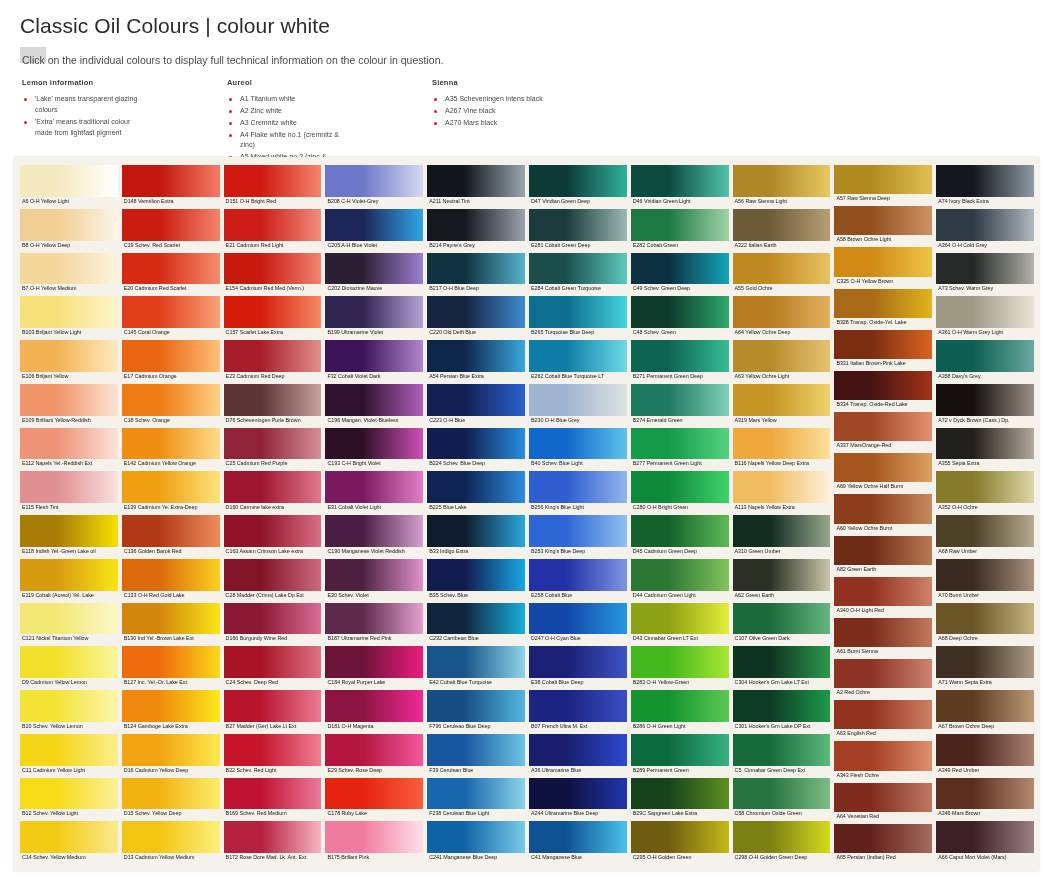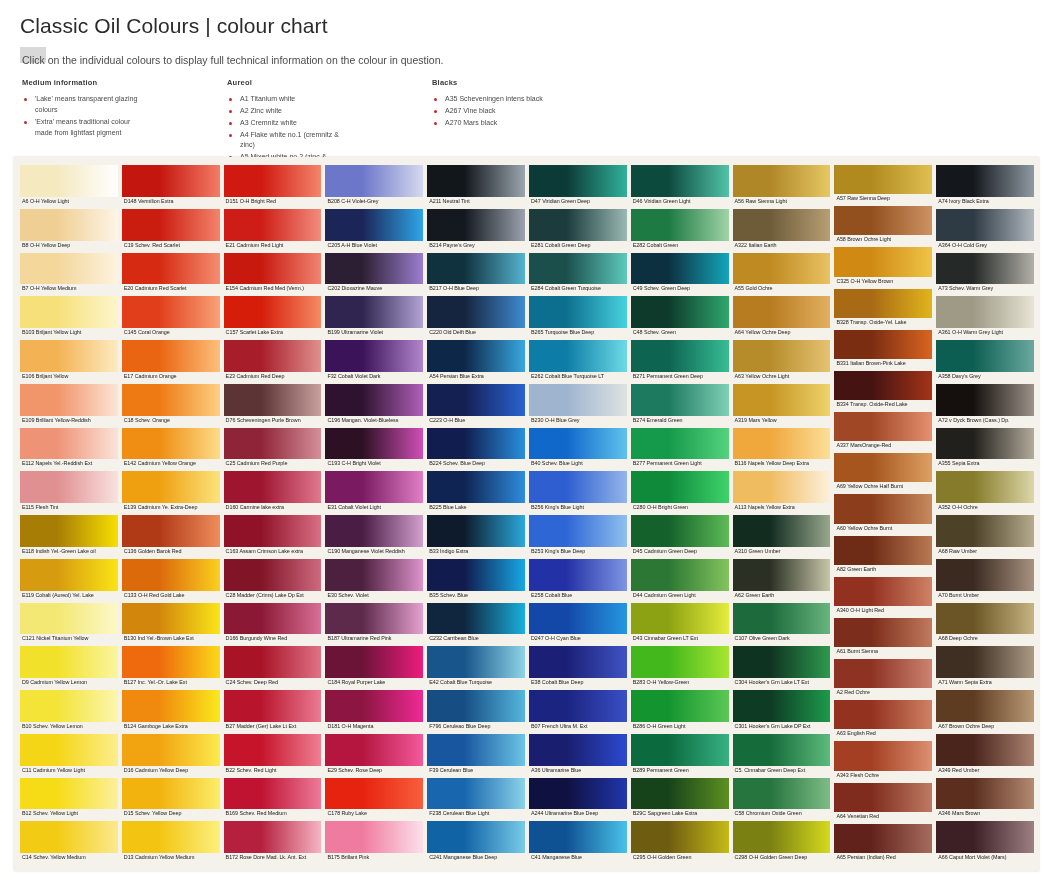--- a/index.html
+++ b/index.html
@@ -117,50 +117,50 @@
     letter-spacing: -0.05px;
   }
   .col:last-child .swatch-label { }
 </style>
 </head>
 <body>
 
 <div id="page">
 
   <div id="header">
-    <h1 id="title">Classic Oil Colours | colour chart</h1>
+    <h1 id="title">Classic Oil Colours | colour white</h1>
 
     <div id="intro">
       <span id="intro-badge"></span>
       <span id="intro-text">Click on the individual colours to display full technical information on the colour in question.</span>
     </div>
 
     <div id="info-cols">
 
       <div class="info-col">
-        <div class="info-head">Medium information</div>
+        <div class="info-head">Lemon information</div>
         <ul class="info-list">
           <li>'Lake' means transparent glazing colours</li>
           <li>'Extra' means traditional colour made from lightfast pigment</li>
         </ul>
       </div>
 
       <div class="info-col">
         <div class="info-head">Aureol</div>
         <ul class="info-list">
           <li>A1 Titanium white</li>
           <li>A2 Zinc white</li>
           <li>A3 Cremnitz white</li>
           <li>A4 Flake white no.1 (cremnitz &amp; zinc)</li>
           <li>A5 Mixed white no.2 (zinc &amp; titanium)</li>
         </ul>
       </div>
 
       <div class="info-col wide">
-        <div class="info-head">Blacks</div>
+        <div class="info-head">Sienna</div>
         <ul class="info-list">
           <li>A35 Scheveningen intens black</li>
           <li>A267 Vine black</li>
           <li>A270 Mars black</li>
         </ul>
       </div>
 
     </div>
   </div>
 

